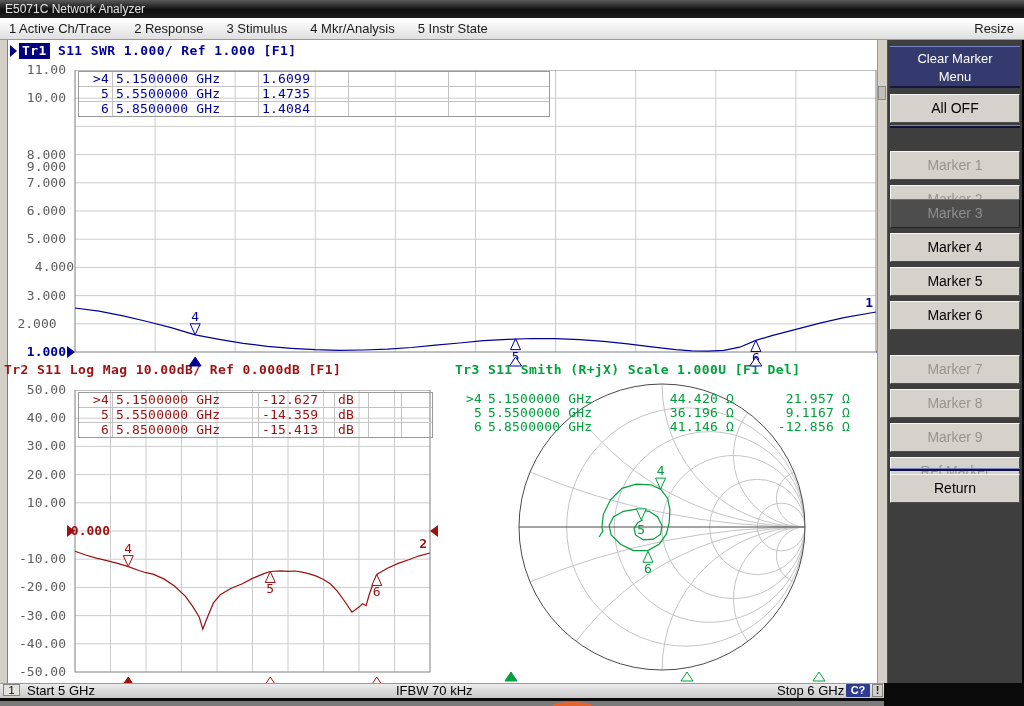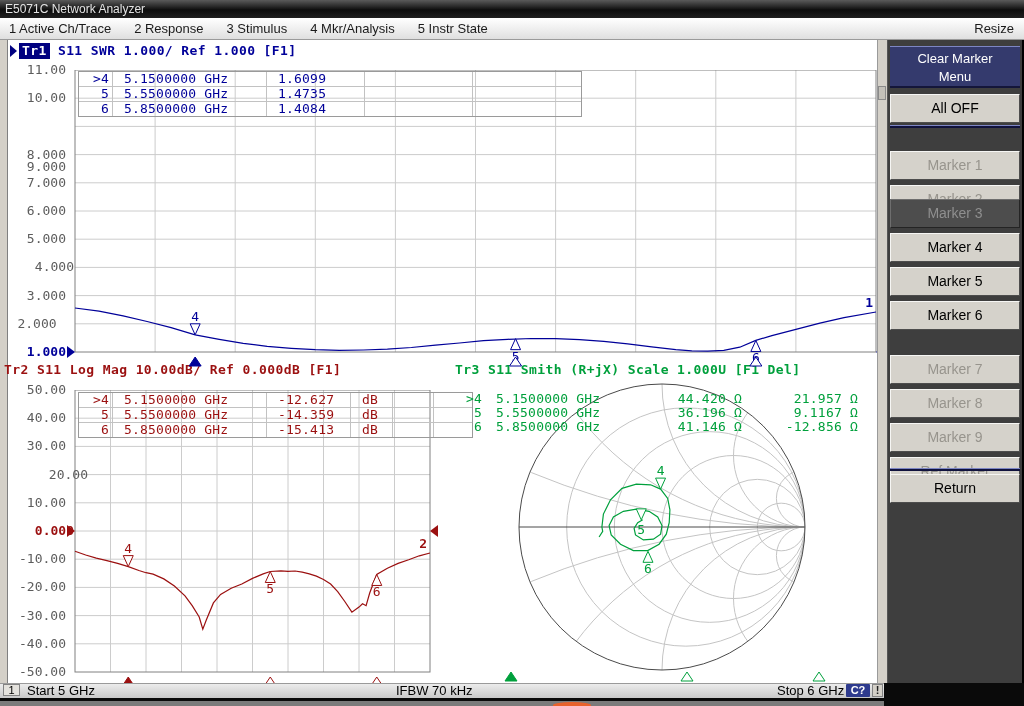--- a/index.html
+++ b/index.html
@@ -32,21 +32,21 @@
   #tr3hdr{left:455px;top:362px;color:#00a03c;}
   
   .readout{font:13px/14px "DejaVu Sans Mono",monospace;letter-spacing:.2px;}
   .readout .row{display:flex;}
   .readout.boxed{border:1px solid #9a9a9a;}
   .readout.boxed .row{border-bottom:1px solid #c2c2c2;}
   .readout.boxed .row:last-child{border-bottom:none;}
   .readout.boxed .c{border-right:1px solid #c2c2c2;}
   .readout.boxed .c:last-child{border-right:none;}
   .readout .c{white-space:pre;padding:0 3px;box-sizing:border-box;overflow:hidden;}
-  .al-r{text-align:right;} .al-l{text-align:left;margin-left:8px;}
+  .al-r{text-align:right;} .al-l{text-align:left;}
   #ro1{left:78px;top:71px;color:#000099;}
   #ro2{left:78px;top:392px;color:#9b1010;}
   #ro3{left:455px;top:392px;color:#00a03c;}
   
   .ylab{position:absolute;width:58px;text-align:right;font:13px/15px "DejaVu Sans Mono",monospace;color:#5c5c5c;}
   .ylab.ref1{color:#000099;font-weight:bold;}
   .ylab.ref2{color:#9b1010;font-weight:bold;}
   
   #sidebar{left:888px;top:40px;width:134px;height:643px;background:#3e3e3e;}
   #sbtitle{left:890px;top:46px;width:130px;height:42px;background:#343a6d;
@@ -336,20 +336,20 @@
 <div class="ylab" style="left: 8px; top: 174.8px;">7.000</div>
 <div class="ylab" style="left: 8px; top: 203px;">6.000</div>
 <div class="ylab" style="left: 8px; top: 231.2px;">5.000</div>
 <div class="ylab" style="left: 16px; top: 259.4px;">4.000</div>
 <div class="ylab" style="left: 8px; top: 287.6px; text-align: right;">3.000</div>
 <div class="ylab" style="left: 8px; top: 315.8px; text-align: center;">2.000</div>
 <div class="ylab ref1" style="left: 8px; top: 344px;">1.000</div>
 <div class="ylab" style="left: 8px; top: 382px;">50.00</div>
 <div class="ylab" style="left: 8px; top: 410.2px;">40.00</div>
 <div class="ylab" style="left: 8px; top: 438.4px;">30.00</div>
-<div class="ylab" style="left: 8px; top: 466.6px; padding-left: 22px;">20.00</div>
+<div class="ylab" style="left: 8px; top: 466.6px;">20.00</div>
 <div class="ylab" style="left: 8px; top: 494.8px;">10.00</div>
-<div class="ylab ref2" style="left: 16px; top: 523px;">0.000</div>
+<div class="ylab ref2" style="left: 8px; top: 523px; padding-left: 44px;">0.000</div>
 <div class="ylab" style="left: 8px; top: 551.2px;">-10.00</div>
 <div class="ylab" style="left: 8px; top: 579.4px;">-20.00</div>
 <div class="ylab" style="left: 8px; top: 607.6px;">-30.00</div>
 <div class="ylab" style="left: 8px; top: 635.8px;">-40.00</div>
 <div class="ylab" style="left: 8px; top: 664px;">-50.00</div>
 
 </body></html>

